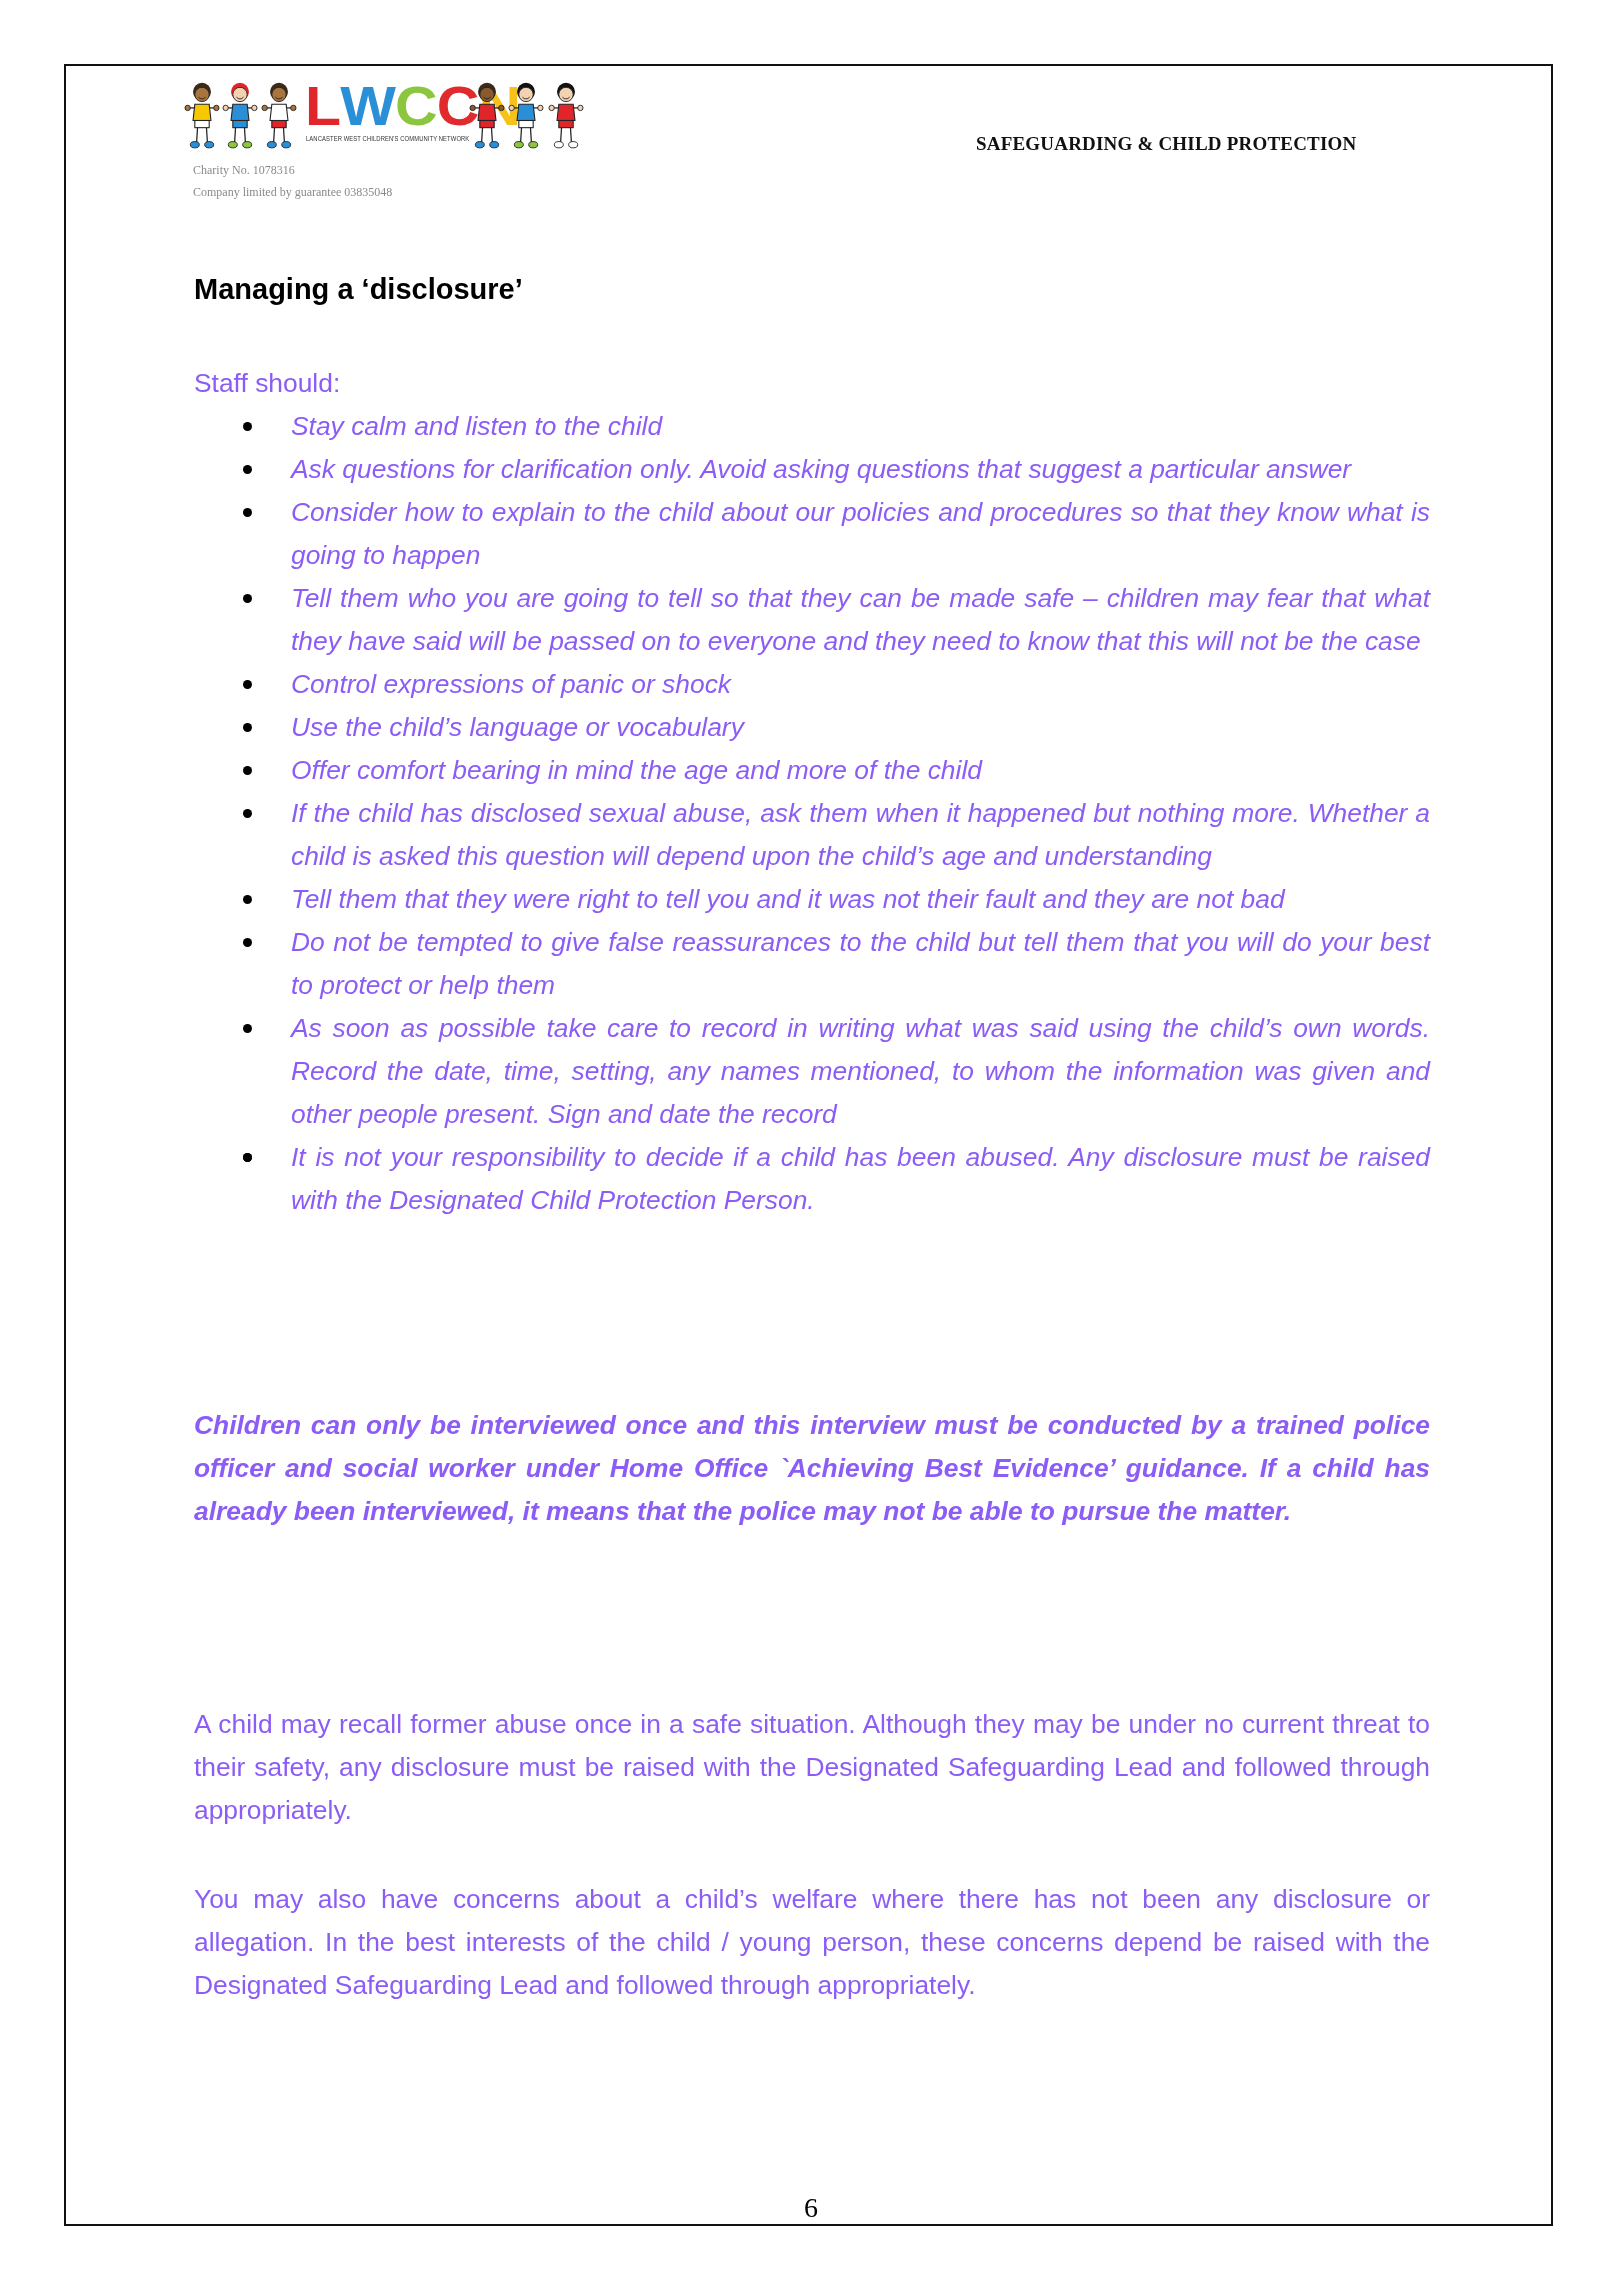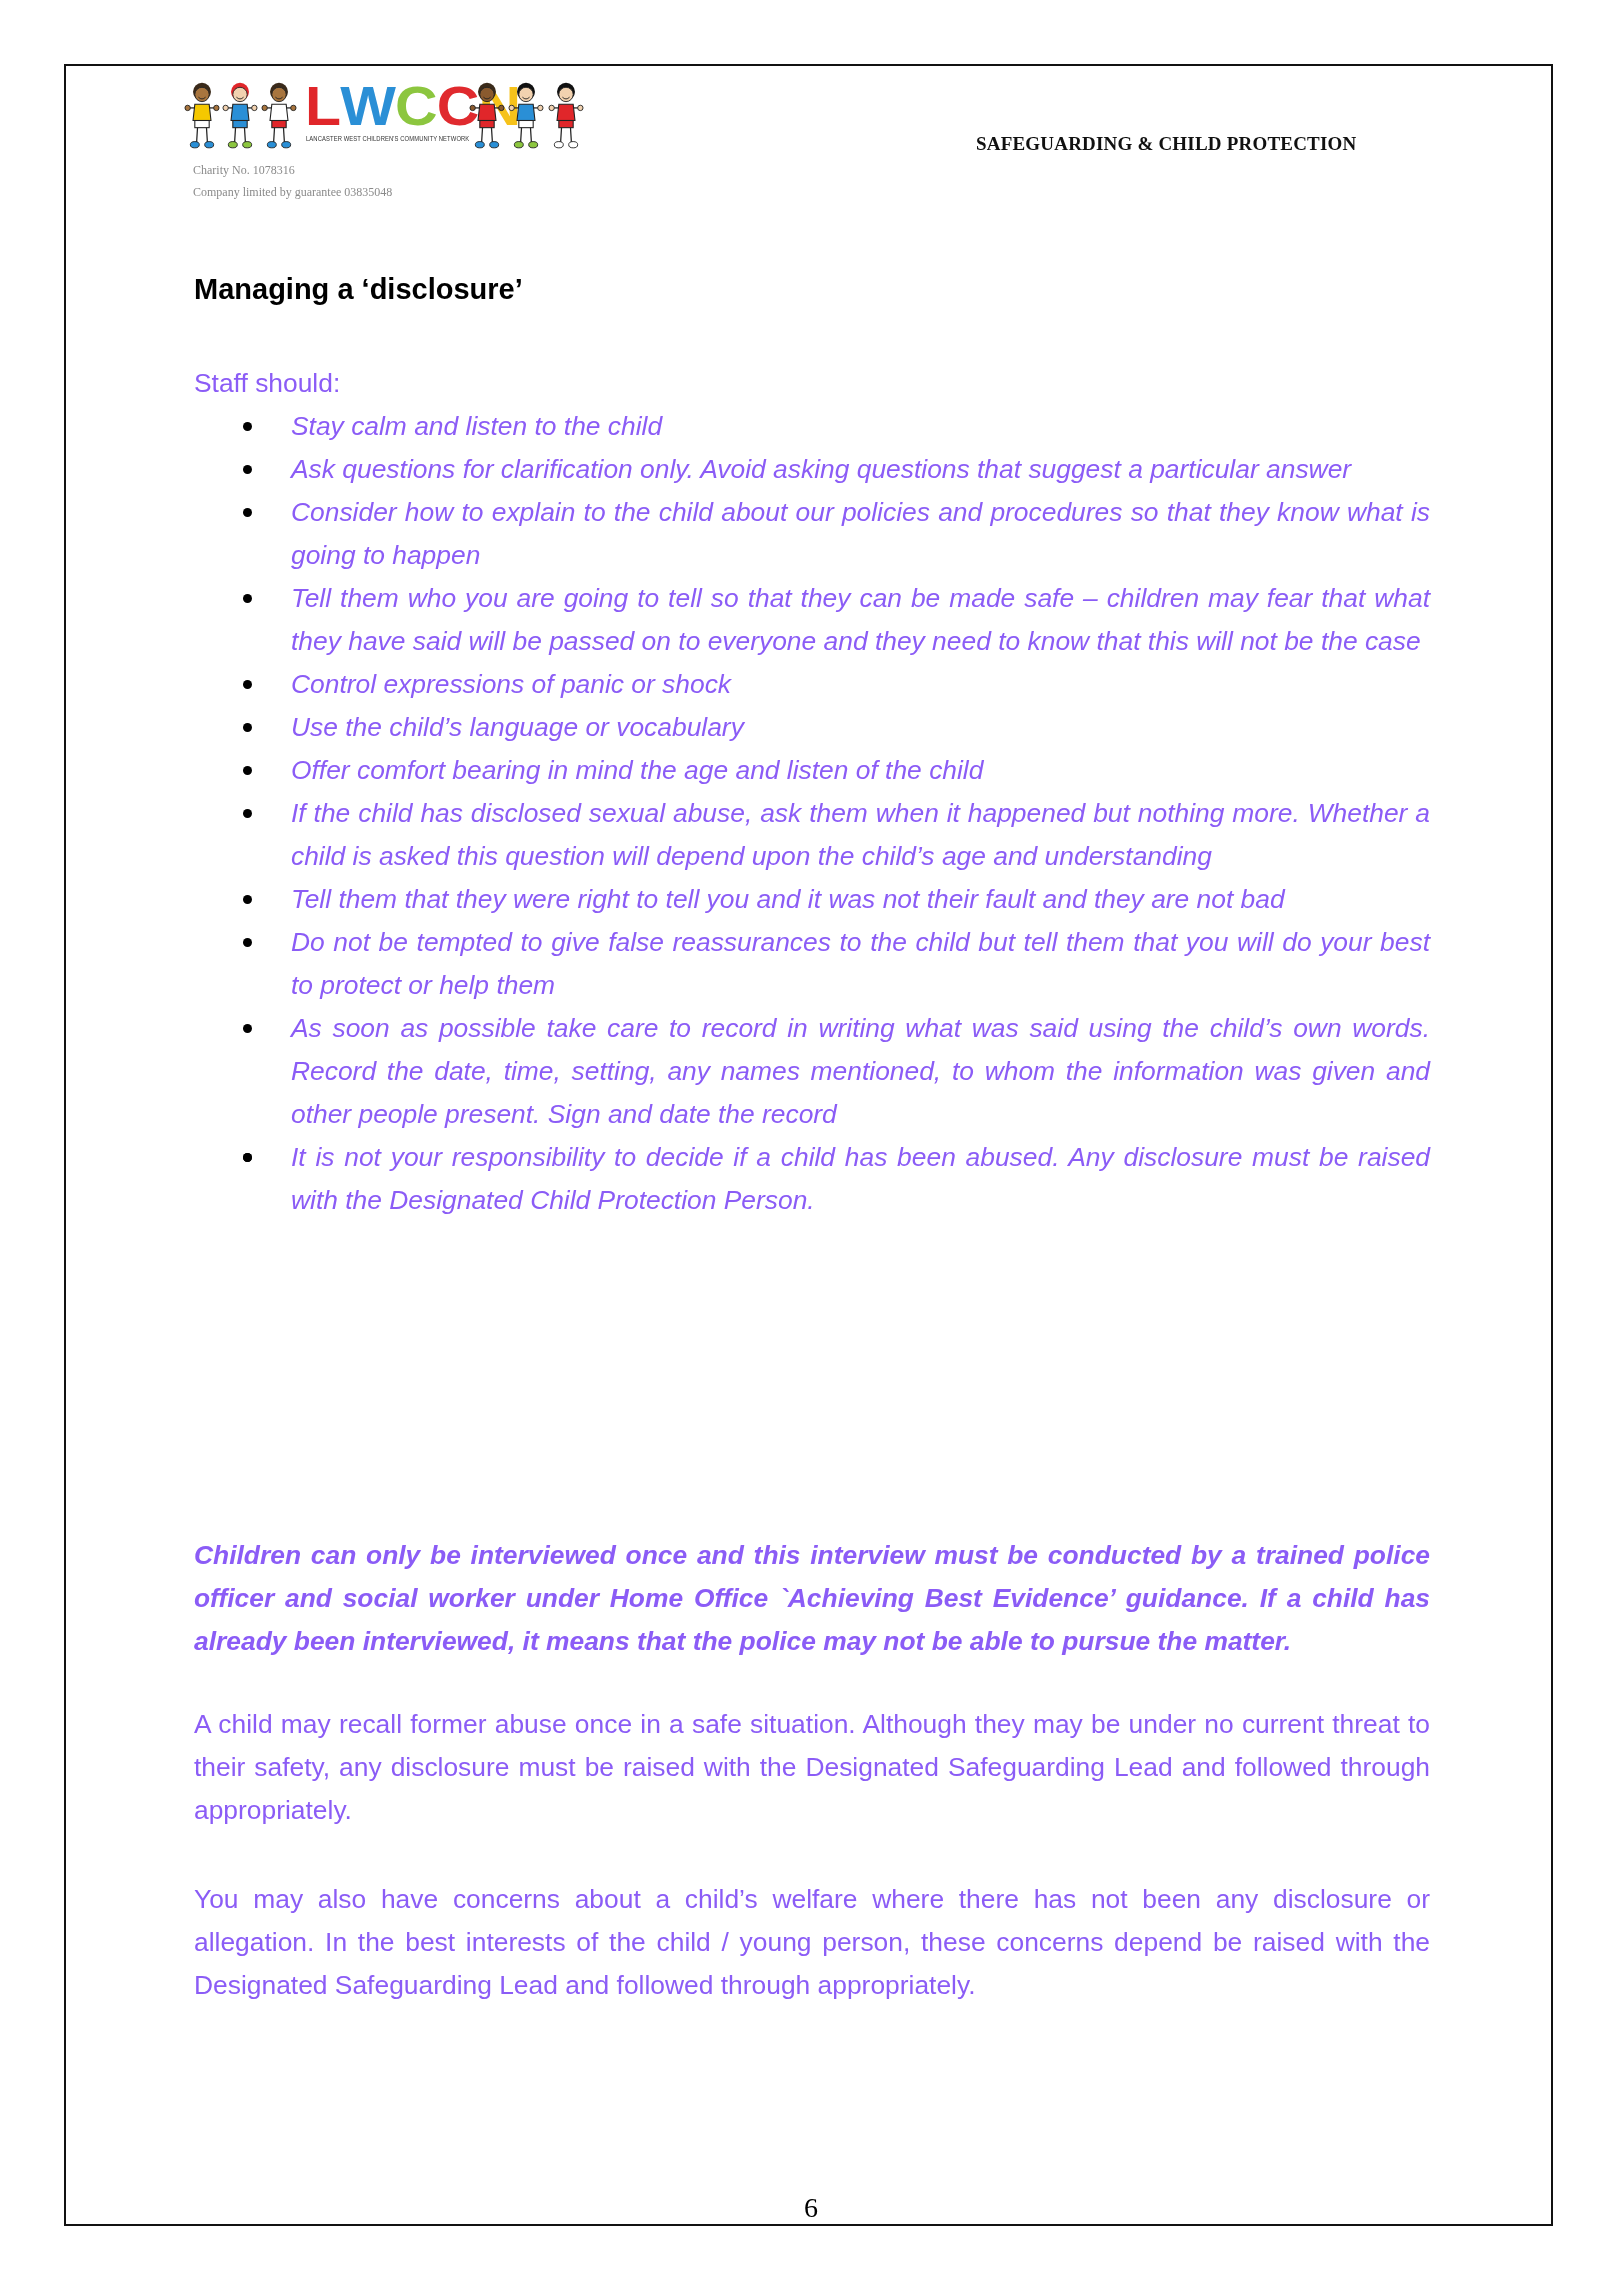--- a/index.html
+++ b/index.html
@@ -44,21 +44,21 @@
   .intro { left: 194px; top: 362px; }
   .bullets {
     left: 194px; top: 405px; width: 1236px; margin: 0; padding: 0; list-style: none; font-style: italic;
   }
   .bullets li { position: relative; padding-left: 97px; text-align: justify; }
   .bullets li .bullet-dot {
     position: absolute; left: 49px; top: 17px; width: 9px; height: 9px;
     background: #000; border-radius: 50%;
   }
   .para { left: 194px; width: 1236px; text-align: justify; margin: 0; }
-  .para.italic { font-style: italic; font-weight: bold; top: 1534px; }
+  .para.italic { font-style: italic; font-weight: bold; top: 1404px; }
   .para.p2 { top: 1703px; }
   .para.p3 { top: 1878px; }
   .page-number {
     left: 0; width: 1622px; top: 2192px; text-align: center;
     font-family: "Liberation Serif", serif; font-size: 28px; color: #000;
   }
 </style>
 </head>
 <body>
 
@@ -166,21 +166,21 @@
 
 <div class="abs body-text intro">Staff should:</div>
 
 <ul class="abs body-text bullets">
   <li><span class="bullet-dot"></span><span>Stay calm and listen to the child</span></li>
   <li><span class="bullet-dot"></span><span>Ask questions for clarification only.  Avoid asking questions that suggest a particular answer</span></li>
   <li><span class="bullet-dot"></span><span>Consider how to explain to the child about our policies and procedures so that they know what is going to happen</span></li>
   <li><span class="bullet-dot"></span><span>Tell them who you are going to tell so that they can be made safe – children may fear that what they have said will be passed on to everyone and they need to know that this will not be the case</span></li>
   <li><span class="bullet-dot"></span><span>Control expressions of panic or shock</span></li>
   <li><span class="bullet-dot"></span><span>Use the child’s language or vocabulary</span></li>
-  <li><span class="bullet-dot"></span><span>Offer comfort bearing in mind the age and listen of the child</span></li>
+  <li><span class="bullet-dot"></span><span>Offer comfort bearing in mind the age and more of the child</span></li>
   <li><span class="bullet-dot"></span><span>If the child has disclosed sexual abuse, ask them when it happened but nothing more. Whether a child is asked this question will depend upon the child’s age and understanding</span></li>
   <li><span class="bullet-dot"></span><span>Tell them that they were right to tell you and it was not their fault and they are not bad</span></li>
   <li><span class="bullet-dot"></span><span>Do not be tempted to give false reassurances to the child but tell them that you will do your best to protect or help them</span></li>
   <li><span class="bullet-dot"></span><span>As soon as possible take care to record in writing what was said using the child’s own words. Record the date, time, setting, any names mentioned, to whom the information was given and other people present. Sign and date the record</span></li>
   <li><span class="bullet-dot"></span></li>
   <li><span class="bullet-dot"></span><span>It is not your responsibility to decide if a child has been abused.  Any disclosure must be raised with the Designated Child Protection Person.</span></li>
 </ul>
 
 <p class="abs body-text para italic">Children can only be interviewed once and this interview must be conducted by a trained police officer and social worker under Home Office `Achieving Best Evidence’ guidance. If a child has already been interviewed, it means that the police may not be able to pursue the matter.</p>
 <p class="abs body-text para p2">A child may recall former abuse once in a safe situation. Although they may be under no current threat to their safety, any disclosure must be raised with the Designated Safeguarding Lead and followed through appropriately.</p>

